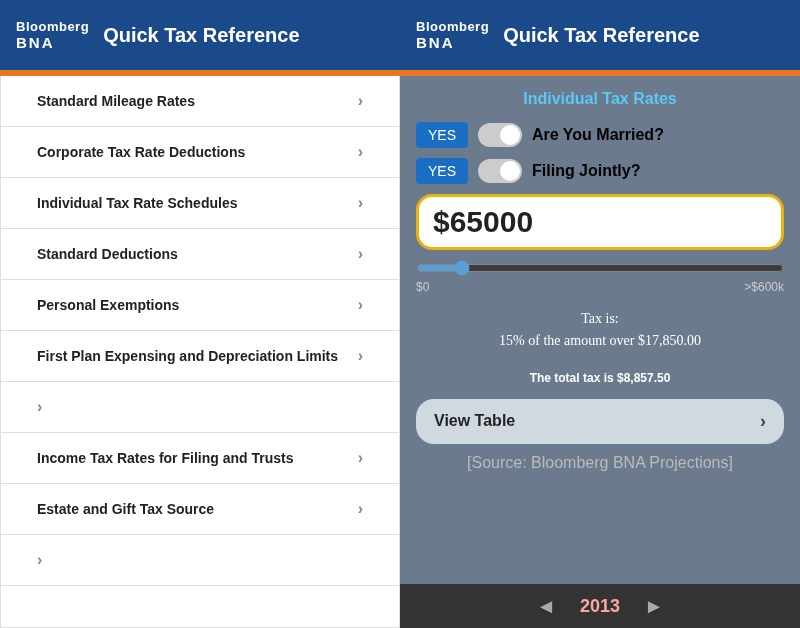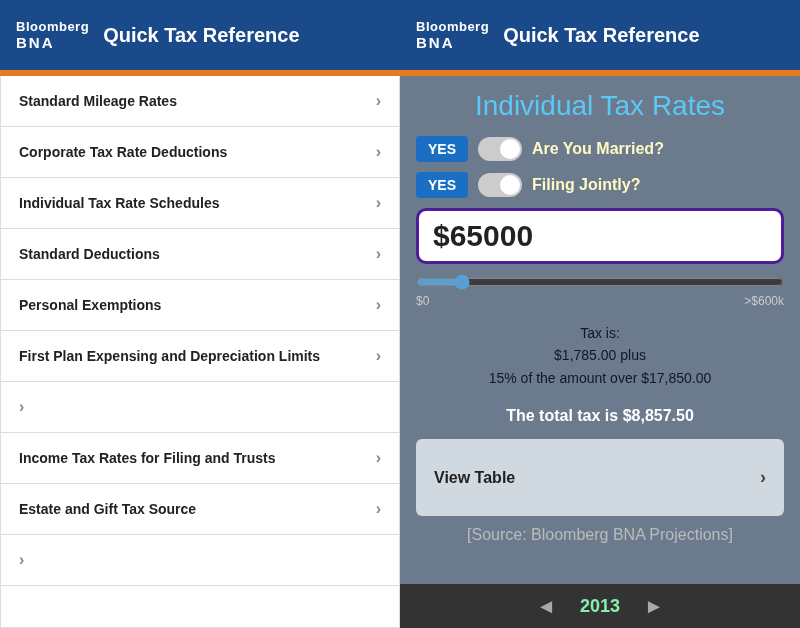--- a/index.html
+++ b/index.html
@@ -67,21 +67,21 @@
       overflow-y: auto;
       background: white;
       border: 1px solid #ddd;
       border-top: none;
     }
 
     .menu-item {
       display: flex;
       justify-content: space-between;
       align-items: center;
-      padding: 16px 18px;
+      padding: 16px 36px;
       border-bottom: 1px solid #ddd;
       cursor: pointer;
       background: white;
     }
 
     .menu-item-label {
       font-size: 14px;
       font-weight: bold;
       color: #222;
       flex: 1;
@@ -146,37 +146,37 @@
       flex: 1;
       background: #6b7a8d;
       display: flex;
       flex-direction: column;
       padding: 14px 16px;
       gap: 10px;
     }
 
     .page-title {
       color: #5bc8f5;
-      font-size: 28px;
-      font-weight: normal;
+      font-size: 16px;
+      font-weight: bold;
       text-align: center;
       margin-bottom: 4px;
     }
 
     .toggle-row {
       display: flex;
       align-items: center;
       gap: 10px;
     }
 
     .yes-badge {
       background: #1a6fc4;
       color: white;
       font-size: 14px;
-      font-weight: bold;
+      font-weight: normal;
       padding: 5px 12px;
       border-radius: 4px;
     }
 
     .toggle-switch {
       width: 44px;
       height: 24px;
       background: #ccc;
       border-radius: 12px;
       position: relative;
@@ -187,29 +187,29 @@
       position: absolute;
       right: 2px;
       top: 2px;
       width: 20px;
       height: 20px;
       background: white;
       border-radius: 50%;
     }
 
     .toggle-label {
-      color: #fef9c3;
+      color: #000000;
       font-size: 16px;
       font-weight: bold;
     }
 
     .amount-input-box {
       background: white;
-      border: 3px solid #4c1d95;
-      border-radius: 10px;
+      border: 3px solid #eab308;
+      border-radius: 16px;
       padding: 8px 14px;
       font-size: 30px;
       font-weight: bold;
       color: #222;
       width: 100%;
     }
 
     .slider-container {
       display: flex;
       flex-direction: column;
@@ -217,42 +217,43 @@
     }
 
     .slider-labels {
       display: flex;
       justify-content: space-between;
       color: #ccc;
       font-size: 12px;
     }
 
     .tax-result {
-      color: #0f172a;
+      color: #ffffff;
       text-align: center;
       font-size: 14px;
       line-height: 1.6;
       padding: 4px 0;
+      font-family: Liberation Serif, serif;
     }
 
     .total-tax {
       color: white;
       text-align: center;
-      font-size: 16px;
+      font-size: 12px;
       font-weight: bold;
       padding: 4px 0;
     }
 
     .view-table-btn {
       display: flex;
       justify-content: space-between;
       align-items: center;
       background: #d0d8e0;
-      border-radius: 6px;
-      padding: 28px 18px;
+      border-radius: 18px;
+      padding: 12px 18px;
       cursor: pointer;
     }
 
     .view-table-label {
       font-size: 16px;
       font-weight: bold;
       color: #222;
     }
 
     .view-table-chevron {
@@ -276,21 +277,21 @@
       gap: 24px;
     }
 
     .footer-arrow-left {
       color: #aaa;
       font-size: 20px;
       cursor: pointer;
     }
 
     .footer-year {
-      color: #86efac;
+      color: #fca5a5;
       font-size: 18px;
       font-weight: bold;
       text-align: center;
     }
 
     .footer-arrow-right {
       color: #aaa;
       font-size: 20px;
       cursor: pointer;
     }
@@ -384,21 +385,20 @@
     <div class="slider-container">
       <input type="range" min="0" max="600000" value="65000" style="width: 100%; accent-color: rgb(90, 159, 212);">
       <div class="slider-labels">
         <span>$0</span>
         <span>&gt;$600k</span>
       </div>
     </div>
 
     <div class="tax-result">
       <div>Tax is:</div>
-      <div>$1,785.00 plus</div>
       <div>15% of the amount over $17,850.00</div>
     </div>
 
     <div class="total-tax">The total tax is $8,857.50</div>
 
     <div class="view-table-btn">
       <span class="view-table-label">View Table</span>
       <span class="view-table-chevron">›</span>
     </div>
 

